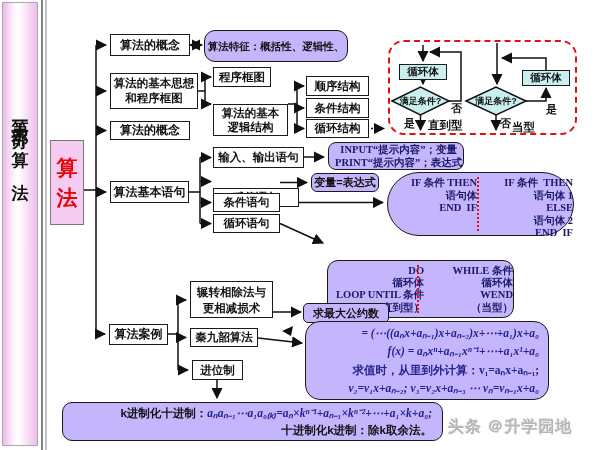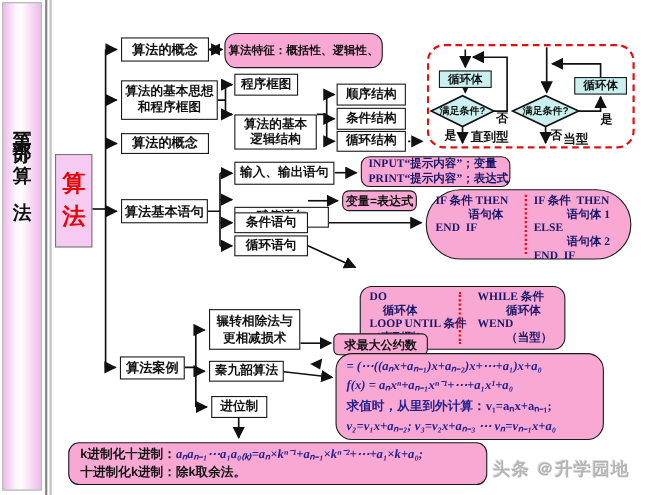--- a/index.html
+++ b/index.html
@@ -17,21 +17,21 @@
   
   #root{left:50px;top:140px;width:32px;height:83px;background:#f5cbf2;border:1px solid #777;
     display:flex;flex-direction:column;align-items:center;justify-content:center;gap:9px;}
   #root span{color:#e60505;font-weight:bold;font-size:21px;line-height:21px;}
   
   .wbox{background:#fff;border:1.5px solid #1a1a1a;display:flex;flex-direction:column;
     align-items:center;justify-content:center;font-weight:bold;color:#111;
     font-size:12px;line-height:15px;box-sizing:border-box;text-align:center;}
   .sm{font-size:11.5px;}
   
-  .cbox{background:#f9a8d4;border:1.5px solid #1a1a1a;box-sizing:border-box;font-weight:bold;color:#111;}
+  .cbox{background:#c4b5fd;border:1.5px solid #1a1a1a;box-sizing:border-box;font-weight:bold;color:#111;text-align:right;}
   .round{border-radius:11px;}
   .navy{color:#181868;font-family:"Liberation Serif",serif;}
   .codecol{display:flex;flex-direction:column;justify-content:flex-start;}
   .codeline{font-size:10.5px;line-height:12.6px;white-space:pre;}
   .dotted-div{position:absolute;top:4px;bottom:4px;left:48%;border-left:2px dotted #e01010;}
   .ind26{padding-left:30px;} .ind12{padding-left:12px;} .ind24{padding-left:26px;}
   
   #flowzone{left:388px;top:40px;width:189px;height:95px;border:2.5px dashed #e01010;border-radius:16px;box-sizing:border-box;}
   .loopbody{background:#c9efef;border:1.5px solid #1a1a1a;box-sizing:border-box;display:flex;
     align-items:center;justify-content:center;font-weight:bold;font-size:10.5px;color:#111;}

